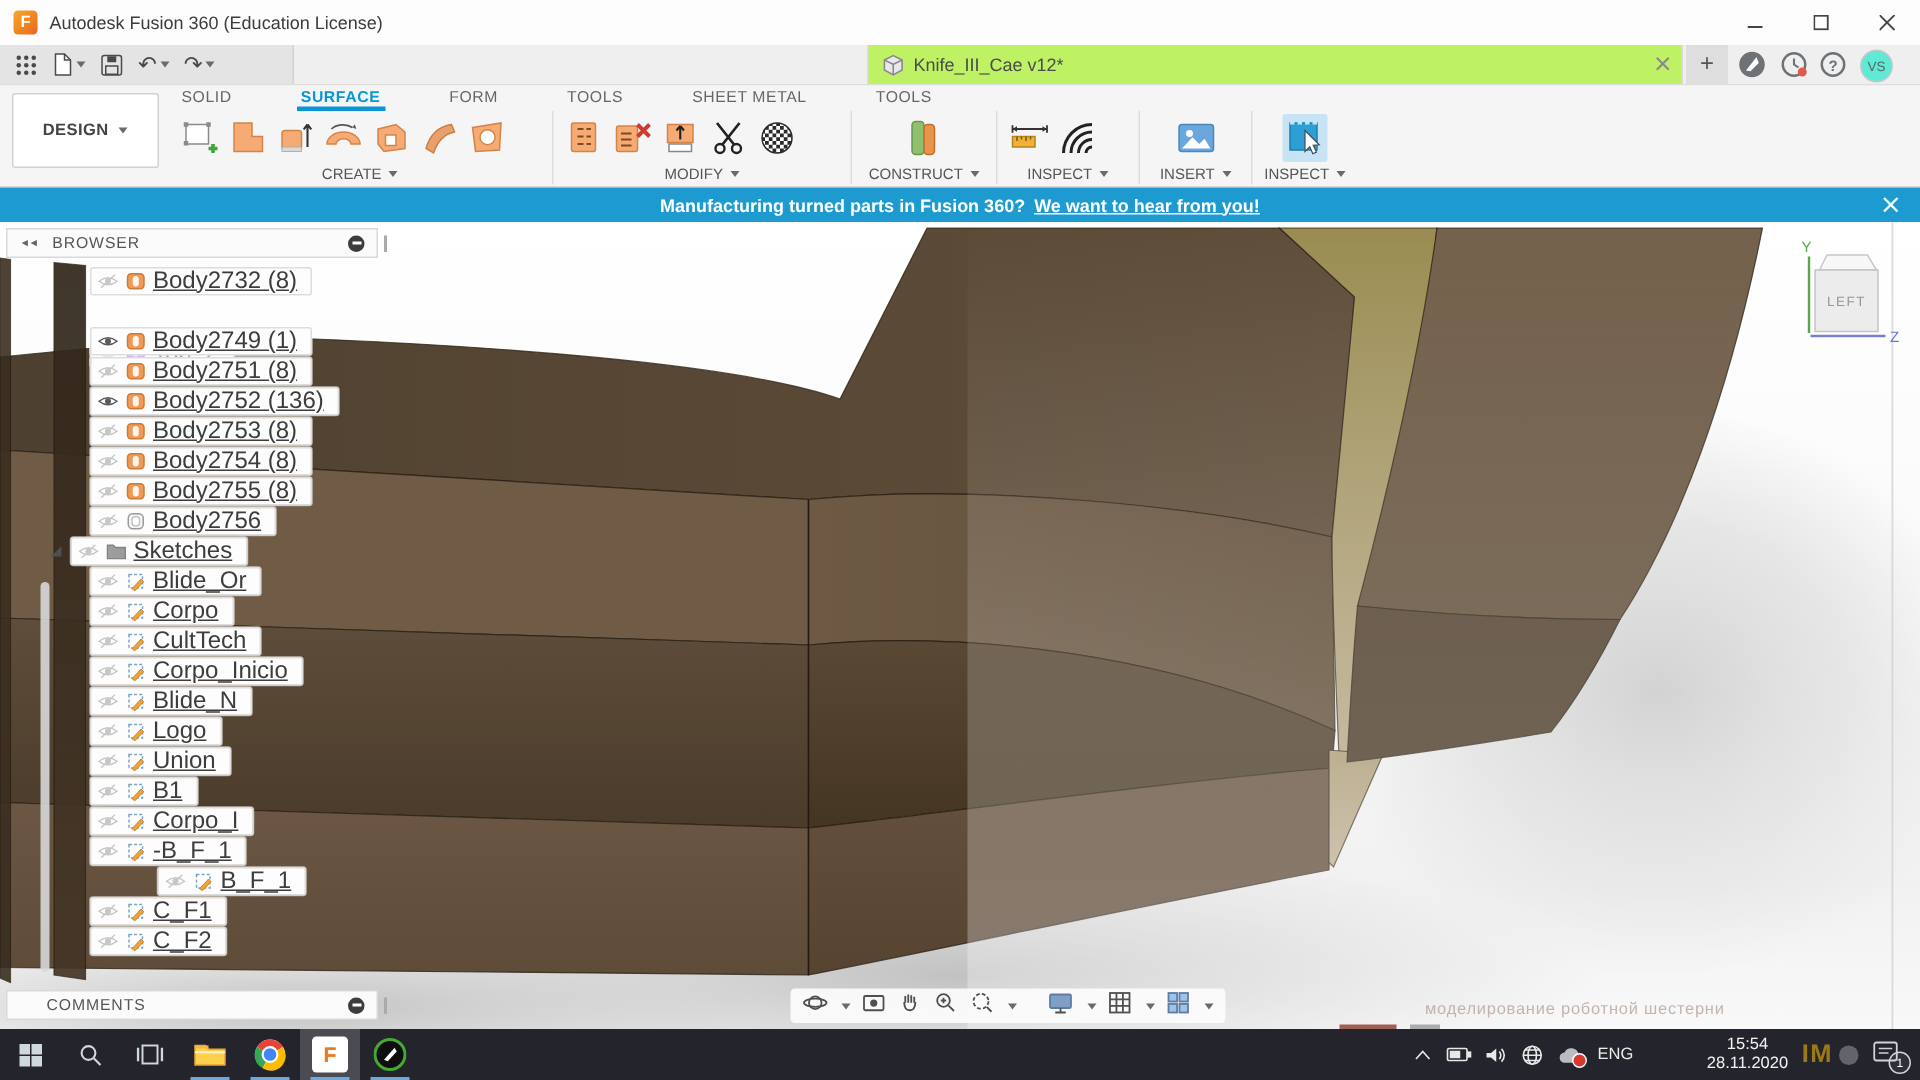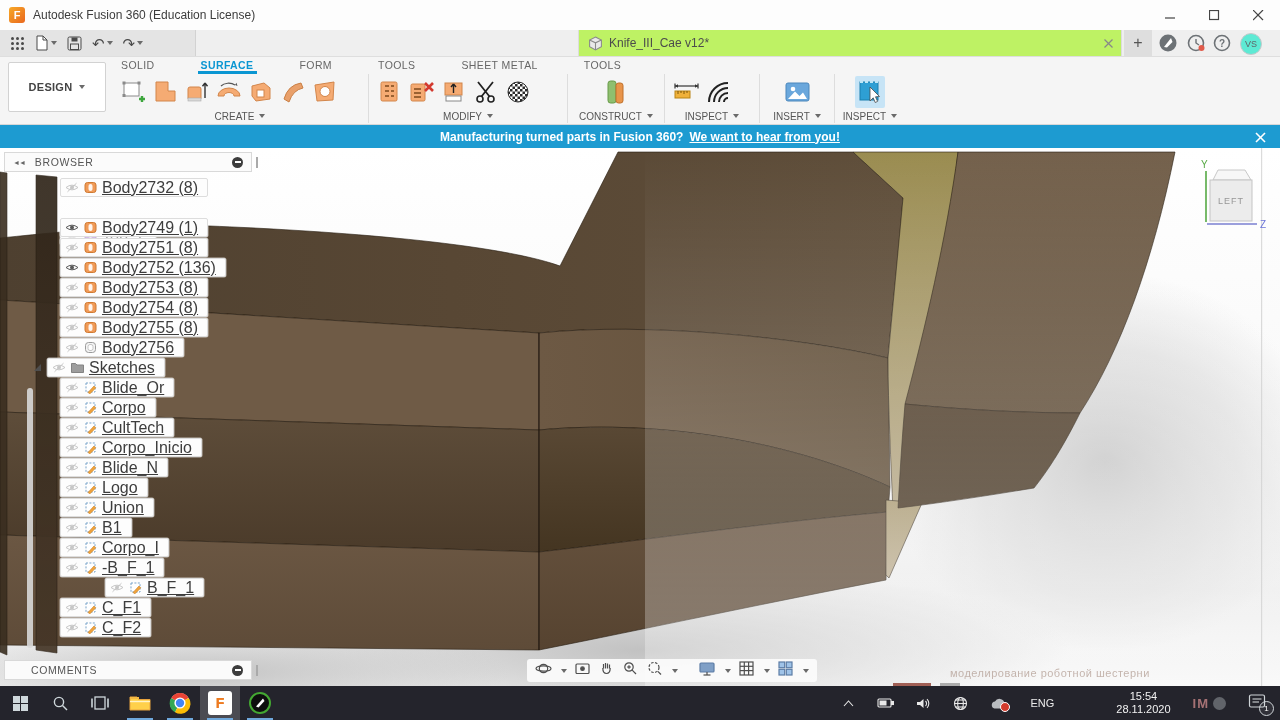--- a/index.html
+++ b/index.html
@@ -63,25 +63,25 @@
           padding:0 8px;border-radius:3px;}
   #navbar svg{stroke:#4f4f4f;fill:none;stroke-width:1.2;}
   
   #bgtext{position:absolute;left:950px;top:519px;font-size:11px;color:#b39e94;opacity:.75;letter-spacing:.5px;white-space:nowrap;}
   .dash{position:absolute;top:535px;height:3px;}
   
   #taskbar{position:absolute;left:0;top:686px;width:1280px;height:34px;background:#24242c;display:flex;align-items:center;}
   .tbi{position:relative;width:40px;height:34px;display:flex;align-items:center;justify-content:center;}
   .tbi.active::after{content:"";position:absolute;bottom:0;left:7px;width:26px;height:2px;background:#6fa8dc;}
   .tbi.focus{background:rgba(255,255,255,.18);}
-  #tray{margin-left:auto;display:flex;align-items:center;gap:22px;padding-right:10px;color:#ececec;}
+  #tray{margin-left:auto;display:flex;align-items:center;gap:9px;padding-right:10px;color:#ececec;}
   #tray svg{stroke:#e8e8e8;fill:none;stroke-width:1.1;}
   #clock{display:flex;flex-direction:column;align-items:center;font-size:11px;line-height:13px;color:#f2f2f2;margin-left:40px;}
   #wmark{display:flex;align-items:center;gap:4px;opacity:.6;}
-  #wmark .wm-t{font-size:13px;font-weight:bold;color:#fca5a5;letter-spacing:1px;}
+  #wmark .wm-t{font-size:17px;font-weight:bold;color:#eab308;letter-spacing:1px;}
   #wmark .wm-c{width:13px;height:13px;border-radius:50%;background:#8a8f94;}
   #notif{position:relative;width:22px;height:20px;}
   #notif .badge{position:absolute;right:-4px;bottom:-3px;width:13px;height:13px;border-radius:50%;border:1px solid #cfd4d8;
                 color:#fff;font-size:8px;display:flex;align-items:center;justify-content:center;background:rgba(255,255,255,.06);}
 </style>
 </head>
 <body>
 <div id="app">
 
   <div id="titlebar">

